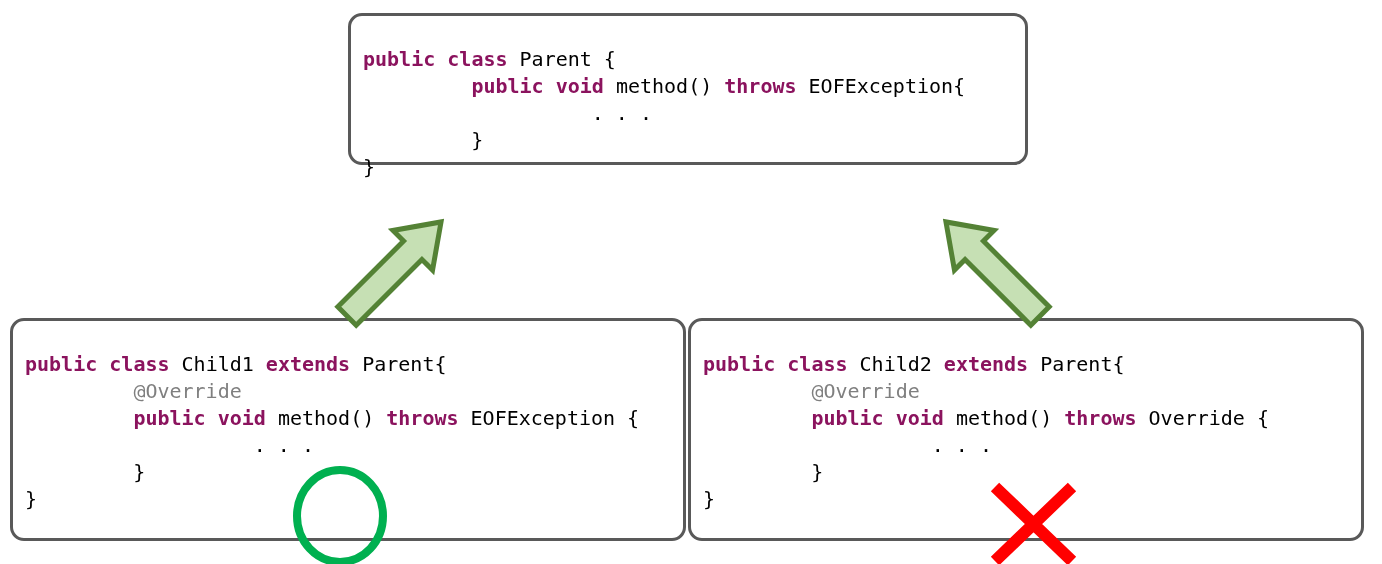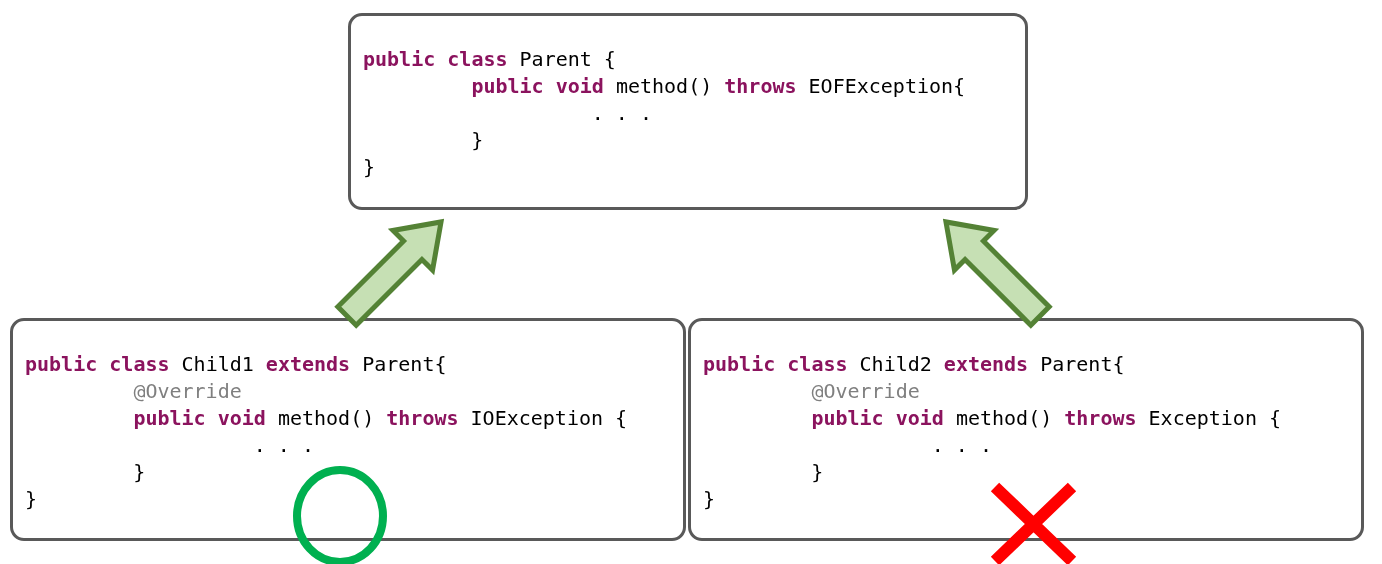--- a/index.html
+++ b/index.html
@@ -23,21 +23,21 @@
     position: relative;
     overflow: hidden;
   }
   .code-box {
     position: absolute;
     background: var(--background);
     border: 3px solid var(--box-border);
     border-radius: 14px;
     padding: 30px 12px 0 12px;
   }
-  #box-parent { left: 348px; top: 13px;  width: 680px; height: 197px; }
+  #box-parent { left: 348px; top: 13px;  width: 680px; height: 152px; }
   #box-child1 { left: 10px;  top: 318px; width: 676px; height: 223px; }
   #box-child2 { left: 688px; top: 318px; width: 676px; height: 223px; }
   .code-line {
     white-space: pre;
     font-size: 20px;
     line-height: 27px;
     color: var(--code-text);
   }
   .kw   { color: var(--keyword); font-weight: bold; }
   .anno { color: var(--annotation); }
@@ -74,30 +74,30 @@
     <div class="code-line"><span class="kw">public</span><span class="plain"> </span><span class="kw">class</span><span class="plain"> Parent {</span></div>
     <div class="code-line"><span class="plain">         </span><span class="kw">public</span><span class="plain"> </span><span class="kw">void</span><span class="plain"> method() </span><span class="kw">throws</span><span class="plain"> EOFException{</span></div>
     <div class="code-line"><span class="plain">                   . . .</span></div>
     <div class="code-line"><span class="plain">         }</span></div>
     <div class="code-line"><span class="plain">}</span></div>
   </div>
 
 <div class="code-box" id="box-child1">
     <div class="code-line"><span class="kw">public</span><span class="plain"> </span><span class="kw">class</span><span class="plain"> Child1 </span><span class="kw">extends</span><span class="plain"> Parent{</span></div>
     <div class="code-line"><span class="plain">         </span><span class="anno">@Override</span></div>
-    <div class="code-line"><span class="plain">         </span><span class="kw">public</span><span class="plain"> </span><span class="kw">void</span><span class="plain"> method() </span><span class="kw">throws</span><span class="plain"> IOException {</span></div>
+    <div class="code-line"><span class="plain">         </span><span class="kw">public</span><span class="plain"> </span><span class="kw">void</span><span class="plain"> method() </span><span class="kw">throws</span><span class="plain"> EOFException {</span></div>
     <div class="code-line"><span class="plain">                   . . .</span></div>
     <div class="code-line"><span class="plain">         }</span></div>
     <div class="code-line"><span class="plain">}</span></div>
   </div>
 
 <div class="code-box" id="box-child2">
     <div class="code-line"><span class="kw">public</span><span class="plain"> </span><span class="kw">class</span><span class="plain"> Child2 </span><span class="kw">extends</span><span class="plain"> Parent{</span></div>
     <div class="code-line"><span class="plain">         </span><span class="anno">@Override</span></div>
-    <div class="code-line"><span class="plain">         </span><span class="kw">public</span><span class="plain"> </span><span class="kw">void</span><span class="plain"> method() </span><span class="kw">throws</span><span class="plain"> Exception {</span></div>
+    <div class="code-line"><span class="plain">         </span><span class="kw">public</span><span class="plain"> </span><span class="kw">void</span><span class="plain"> method() </span><span class="kw">throws</span><span class="plain"> Override {</span></div>
     <div class="code-line"><span class="plain">                   . . .</span></div>
     <div class="code-line"><span class="plain">         }</span></div>
     <div class="code-line"><span class="plain">}</span></div>
   </div>
 
 <svg class="overlay" viewBox="0 0 1382 564">
 
   <polygon class="arrow" points="0,-13 93,-13 93,-28 133,0 93,28 93,13 0,13" transform="translate(347,316) rotate(-45)"></polygon>
 
   <polygon class="arrow" points="0,-13 93,-13 93,-28 133,0 93,28 93,13 0,13" transform="translate(1040,316) rotate(-135)"></polygon>

